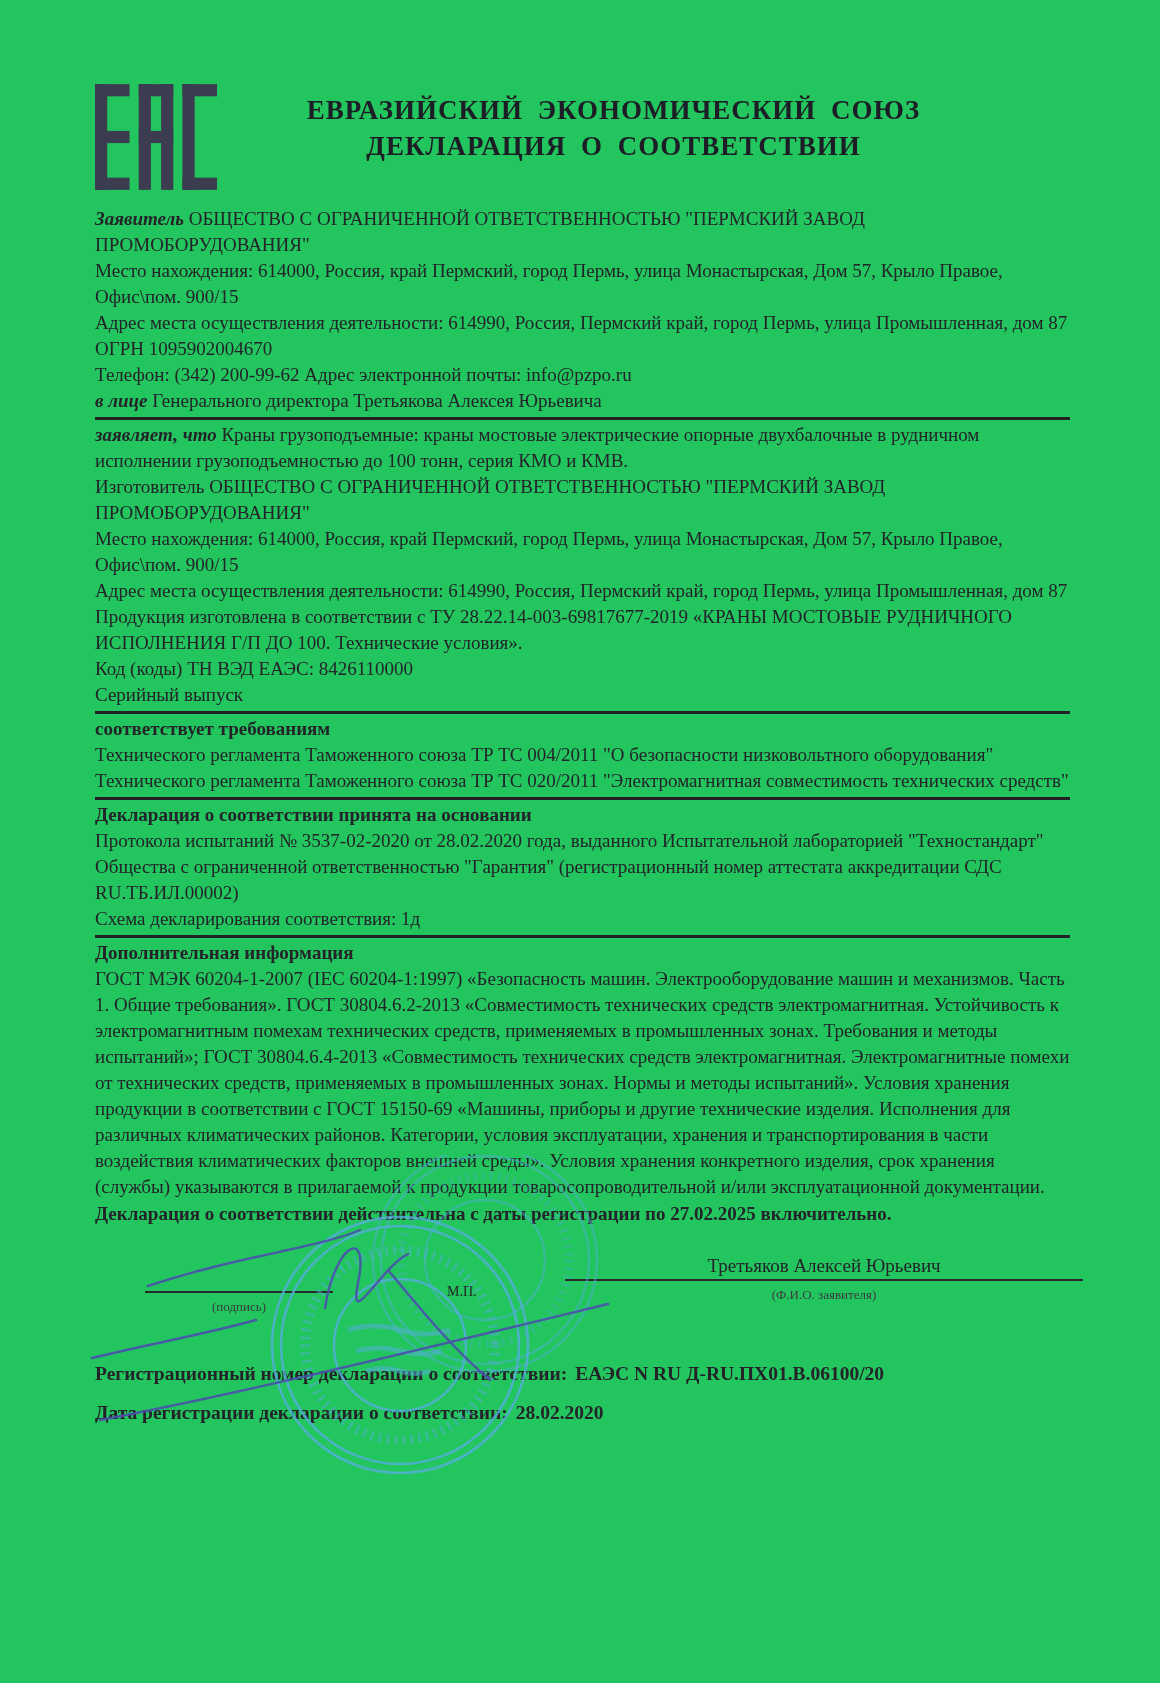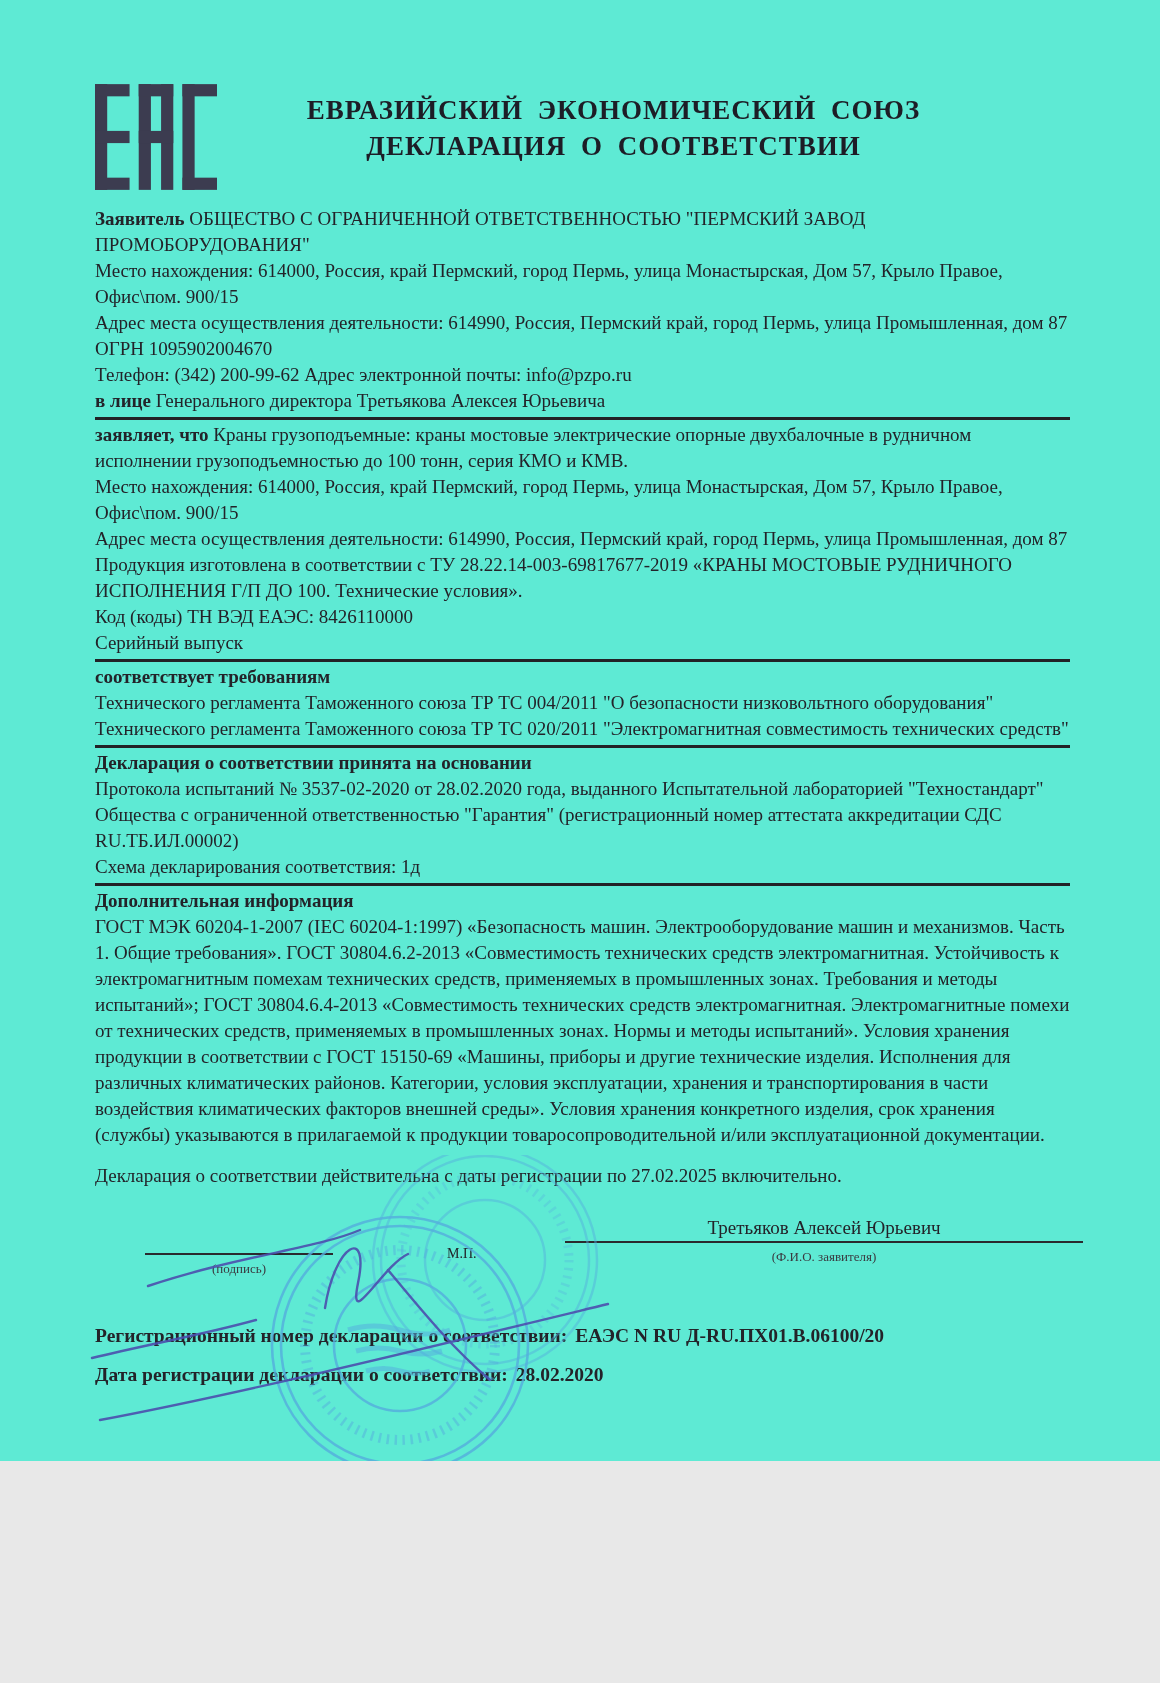--- a/index.html
+++ b/index.html
@@ -1,42 +1,42 @@
 <!DOCTYPE html>
 <html lang="ru"><head>
 <meta charset="utf-8">
 <style>
   html,body{margin:0;padding:0;background:#e8e8e8;}
   .page{
     position:relative;
-    width:1160px;height:1461px;
+    width:1160px;height:1683px;
     margin:0 auto;
-    background:#5eead4;
+    background:#22c55e;
     font-family:"Liberation Serif","DejaVu Serif",serif;
     color:#232329;
     overflow:hidden;
   }
   .content{
     position:absolute;
     left:95px;top:84px;
     width:975px;
   }
   .doc-header{display:flex;align-items:flex-start;}
   .eac-logo{width:122px;height:106px;flex:0 0 auto;}
   .titles{flex:1;text-align:center;padding-top:8px;padding-right:60px;}
   .title-line{
     font-weight:bold;font-size:27px;line-height:36px;
     letter-spacing:1px;word-spacing:7px;color:#1d1d26;
   }
   .body-text{margin-top:16px;font-size:19px;line-height:26px;}
   p{margin:0;}
-  .lead{font-weight:bold;}
+  .lead{font-weight:bold;font-style:italic;}
   .rule{border:0;border-top:3px solid #222226;margin:3px 0 2px 0;height:0;}
   .heading{font-weight:bold;}
-  .validity{margin-top:15px;font-weight:normal;}
+  .validity{margin-top:1px;font-weight:bold;}
   .sig-row{position:relative;height:96px;margin-top:8px;}
   .sig-left{position:absolute;left:50px;top:56px;width:188px;}
   .sig-line{border-top:2.5px solid #2a2a2e;}
   .sig-caption{text-align:center;font-size:13px;color:#3a3a40;margin-top:1px;}
   .mp{position:absolute;left:352px;top:44px;font-size:14px;}
   .sig-right{position:absolute;left:470px;top:18px;width:518px;}
   .sig-name{text-align:center;font-size:19px;margin-bottom:0;}
   .reg-line{margin-top:30px;font-weight:bold;font-size:19.5px;}
   .reg-line + .reg-line{margin-top:13px;}
   .reg-label{margin-right:8px;}
@@ -81,20 +81,21 @@
         <p>Адрес места осуществления деятельности: 614990, Россия, Пермский край, город Пермь, улица Промышленная, дом 87</p>
         <p>ОГРН 1095902004670</p>
         <p>Телефон: (342) 200-99-62 Адрес электронной почты: info@pzpo.ru</p>
         <p><span class="lead">в лице</span> <span>Генерального директора Третьякова Алексея Юрьевича</span></p>
       </section>
 
       <div class="rule"></div>
 
       <section>
         <p><span class="lead">заявляет, что</span> <span>Краны грузоподъемные: краны мостовые электрические опорные двухбалочные в рудничном исполнении грузоподъемностью до 100 тонн, серия КМО и КМВ.</span></p>
+        <p><span>Изготовитель</span> <span>ОБЩЕСТВО С ОГРАНИЧЕННОЙ ОТВЕТСТВЕННОСТЬЮ "ПЕРМСКИЙ ЗАВОД ПРОМОБОРУДОВАНИЯ"</span></p>
         <p>Место нахождения: 614000, Россия, край Пермский, город Пермь, улица Монастырская, Дом 57, Крыло Правое, Офис\пом. 900/15</p>
         <p>Адрес места осуществления деятельности: 614990, Россия, Пермский край, город Пермь, улица Промышленная, дом 87</p>
         <p>Продукция изготовлена в соответствии с ТУ 28.22.14-003-69817677-2019 «КРАНЫ МОСТОВЫЕ РУДНИЧНОГО ИСПОЛНЕНИЯ Г/П ДО 100. Технические условия».</p>
         <p>Код (коды) ТН ВЭД ЕАЭС: 8426110000</p>
         <p>Серийный выпуск</p>
       </section>
 
       <div class="rule"></div>
 
       <section>

